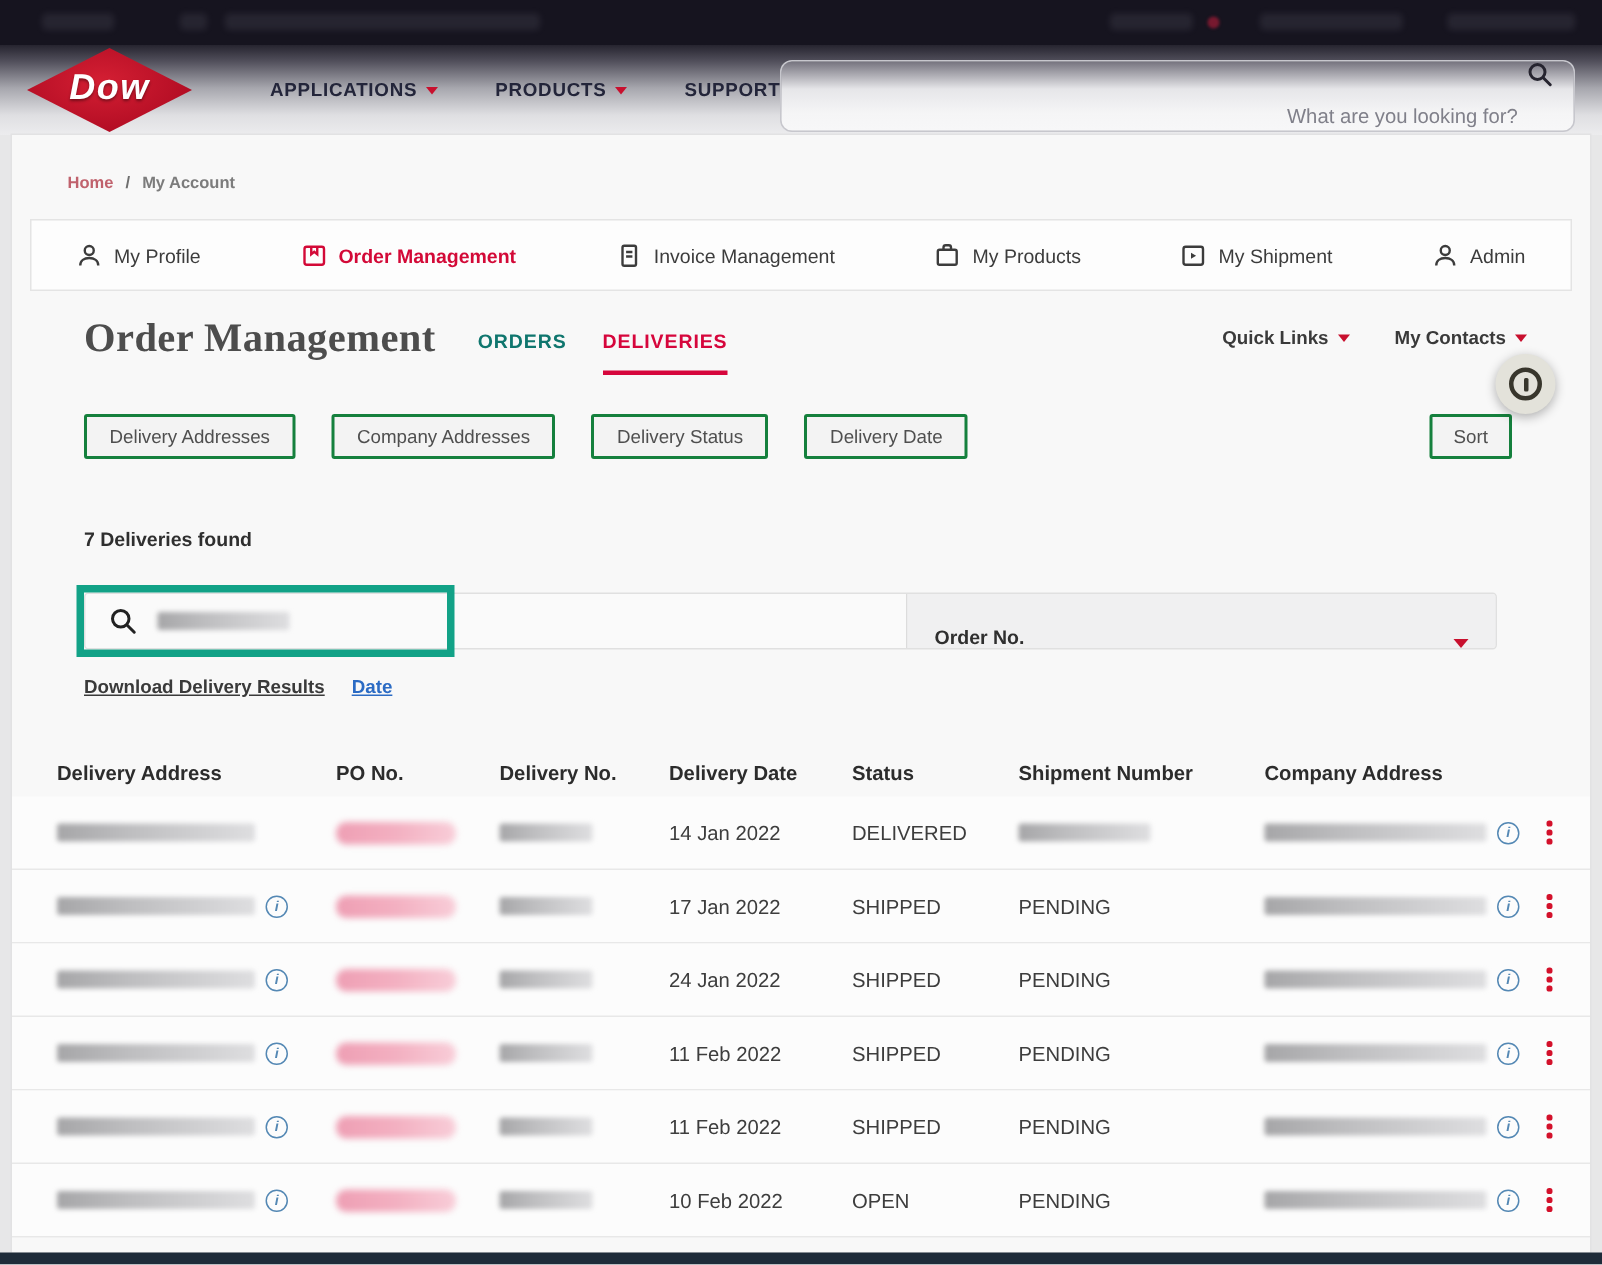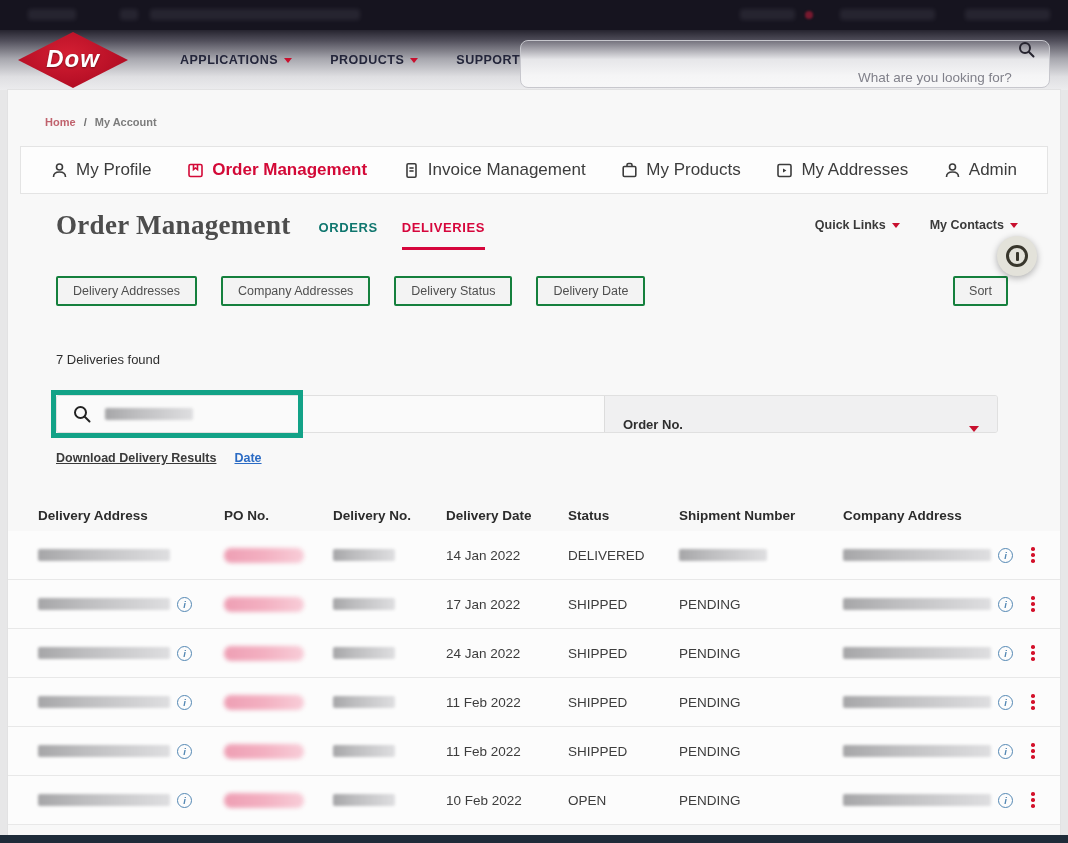--- a/index.html
+++ b/index.html
@@ -51,21 +51,21 @@
   .breadcrumb { padding:26px 0 0 37px; font-size:11px; font-weight:bold; color:#8a8a8a; }
   .breadcrumb a { color:#c0626d; text-decoration:none; cursor:pointer; }
   .breadcrumb .sep { margin:0 5px; color:#6f6f6f; }
   .breadcrumb .cur { color:#7c7c7c; }
 
   
   .acct-tabs { margin:18px 12px 0; height:48px; background:#fdfdfd;
     border:1px solid #e4e4e4; display:flex; align-items:center;
     justify-content:space-between; padding:0 30px; }
   .acct-tab { display:flex; align-items:center; gap:8px; cursor:pointer;
-    font-size:17px; color:#3c3c3c; }
+    font-size:13px; color:#3c3c3c; }
   .acct-tab svg { stroke:#3c3c3c; }
   .acct-tab.active { color:#d30937; font-weight:bold; }
   .acct-tab.active svg { stroke:#d30937; }
 
   
   .section-row { margin-top:16px; padding:0 42px 0 48px; display:flex; align-items:flex-start; }
   .section-title { font-family:"Liberation Serif", serif; font-size:27px; font-weight:600;
     color:#4d4d4d; letter-spacing:.3px; }
   .subtabs { display:flex; gap:24px; margin-left:28px; margin-top:10px; }
   .subtab { font-size:13px; font-weight:bold; letter-spacing:.6px; color:#0f766e;
@@ -77,21 +77,21 @@
   .mini-link .chev-down { border-left-width:4px; border-right-width:4px; border-top-width:5px; }
 
   
   .filter-row { margin-top:26px; padding:0 52px 0 48px; display:flex; gap:24px; align-items:center; }
   .fbtn { background:#f3f3f3; border:2px solid #15803d; border-radius:2px;
     color:#4f4f4f; font-size:12.5px; padding:6px 15px; cursor:pointer;
     font-family:"Liberation Sans", sans-serif; }
   .fbtn.sort { margin-left:auto; padding:6px 14px; }
 
   
-  .results { margin-top:46px; padding-left:48px; font-size:13px; font-weight:normal; color:#2f2f2f; }
+  .results { margin-top:46px; padding-left:48px; font-size:13px; font-weight:bold; color:#2f2f2f; }
 
   
   .search-wrap { position:relative; margin:28px 62px 0 48px; }
   .search-row { display:flex; height:38px; border:1px solid #e0e0e0; border-radius:3px;
     background:#f5f5f5; overflow:hidden; }
   .search-field { flex:1; display:flex; align-items:center; gap:14px; padding:0 16px;
     background:#fafafa; cursor:text; }
   .search-field .blob { width:88px; height:12px; }
   .search-divider { width:1px; background:#dcdcdc; }
   .order-dd { width:392px; display:flex; align-items:flex-end; padding:0 18px;
@@ -229,21 +229,21 @@
         <rect x="2.2" y="4.5" width="12.6" height="10" rx="1.2"></rect>
             <path d="M6 4.5V3a1.5 1.5 0 0 1 1.5-1.5h2A1.5 1.5 0 0 1 11 3v1.5"></path>
       </svg>
       <span>My Products</span>
     </div>
     <div class="acct-tab">
       <svg width="17" height="17" viewBox="0 0 17 17" fill="none" stroke-width="1.6">
         <rect x="2" y="2.5" width="13" height="12" rx="1.5"></rect>
             <path d="M7 6.5l3.4 2-3.4 2z" fill="currentColor" stroke="none"></path>
       </svg>
-      <span>My Addresses</span>
+      <span>My Shipment</span>
     </div>
     <div class="acct-tab">
       <svg width="17" height="17" viewBox="0 0 17 17" fill="none" stroke-width="1.6">
         <circle cx="8.5" cy="5" r="3"></circle>
             <path d="M2.5 15c0-3.3 2.7-5 6-5s6 1.7 6 5"></path>
       </svg>
       <span>Admin</span>
     </div>
   </div>
 

